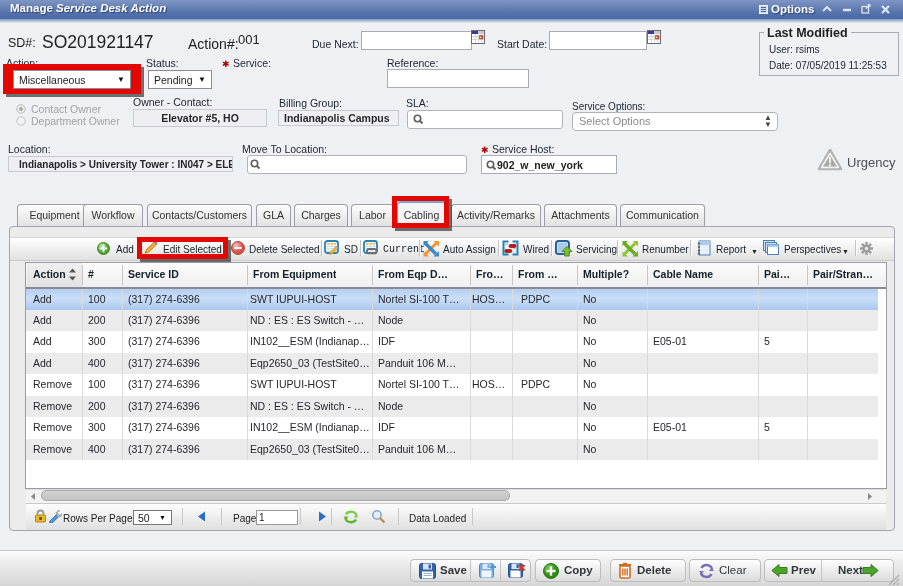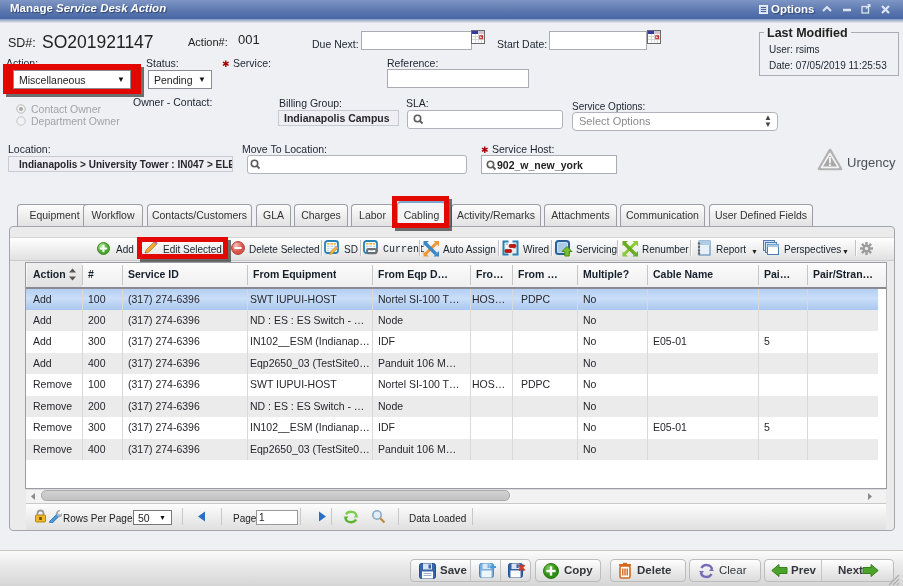--- a/index.html
+++ b/index.html
@@ -51,21 +51,21 @@
 <svg class="abs" style="left:861px;top:4px;" width="10" height="10">
       <rect x="1" y="2.5" width="6.5" height="6.5" fill="none" stroke="#dde5f2" stroke-width="1.3"></rect>
       <path d="M5 4.5 L9 0.5 M9 0.5 L6.5 0.5 M9 0.5 L9 3" stroke="#dde5f2" stroke-width="1.2" fill="none"></path>
     </svg>
 <svg class="abs" style="left:881px;top:5px;" width="9" height="9">
       <path d="M1 1 L8 8 M8 1 L1 8" stroke="#dde5f2" stroke-width="2.2"></path>
     </svg>
 
 <div class="abs" style="left:8px;top:36px;font-size:12.5px;color:#222;">SD#:</div>
 <div class="abs" style="left:42px;top:32px;font-size:17.5px;color:#222;">SO201921147</div>
-<div class="abs" style="left:188px;top:36px;font-size:11px;color:#222;">Action#:</div>
+<div class="abs" style="left:188px;top:36px;font-size:14px;color:#222;">Action#:</div>
 <div class="abs" style="left:238px;top:32px;font-size:13px;color:#222;">001</div>
 <div class="lbl" style="left:312px;top:38px;">Due Next:</div>
 <div class="inp" style="left:361px;top:31px;width:111px;height:19px;"></div>
 <svg class="abs" style="left:471px;top:30px;" width="14" height="14">
       <rect x="0.5" y="0.5" width="13" height="13" fill="#fff" stroke="#6a6a6a"></rect>
       <rect x="1" y="1" width="12" height="3" fill="#c9c9c9"></rect>
       <rect x="1" y="1" width="6" height="3" fill="#3a3a9a"></rect>
       <g stroke="#d8d8d8">
         <line x1="1" y1="6.5" x2="13" y2="6.5"></line>
         <line x1="1" y1="9.5" x2="13" y2="9.5"></line>
@@ -118,20 +118,21 @@
       <circle cx="5" cy="5" r="4.2" fill="#f2f2f2" stroke="#b9b9b9"></circle>
       <circle cx="5" cy="5" r="2" fill="#a9a9a9"></circle>
     </svg>
 <div class="lbl" style="left:31px;top:103px;color:#a3a3a6;">Contact Owner</div>
 <svg class="abs" style="left:16px;top:116px;" width="10" height="10">
       <circle cx="5" cy="5" r="4.2" fill="#f2f2f2" stroke="#c3c3c3"></circle>
     </svg>
 <div class="lbl" style="left:31px;top:115px;color:#a3a3a6;">Department Owner</div>
 
 <div class="blbl" style="left:133px;top:96px;">Owner - Contact:</div>
+<div class="gbox" style="left:133px;top:109px;width:134px;height:18px;line-height:16px;">Elevator #5, HO</div>
 <div class="blbl" style="left:279px;top:97px;">Billing Group:</div>
 <div class="gbox" style="left:278px;top:110px;width:121px;height:16px;line-height:14px;text-align:left;padding-left:5px;">Indianapolis Campus</div>
 <div class="blbl" style="left:406px;top:97px;">SLA:</div>
 <div class="rinp" style="left:407px;top:110px;width:156px;height:19px;"></div>
 <svg class="abs" style="left:413px;top:114px;" width="11" height="11">
       <circle cx="4.5" cy="4.5" r="3.2" fill="none" stroke="#5d5d5d" stroke-width="1.6"></circle>
       <line x1="7" y1="7" x2="9.5" y2="9.5" stroke="#5d5d5d" stroke-width="1.8"></line>
     </svg>
 <div class="blbl" style="left:572px;top:101px;font-size:10px;">Service Options:</div>
 <div class="rinp" style="left:572px;top:112px;width:206px;height:19px;border-radius:4px;"></div>
@@ -167,21 +168,20 @@
 <div class="tab" style="left:17px;width:75px;">Equipment</div>
 <div class="tab" style="left:83px;width:60px;">Workflow</div>
 <div class="tab" style="left:147px;width:105px;">Contacts/Customers</div>
 <div class="tab" style="left:256px;width:35px;">GLA</div>
 <div class="tab" style="left:294px;width:54px;">Charges</div>
 <div class="tab" style="left:351px;width:43px;">Labor</div>
 <div class="tab" style="left:397px;width:49px;top:201px;height:26px;background:#f4f4f6;border-top:2px solid #7da2ce;border-color:#7da2ce #9d9da4 #f4f4f6 #9d9da4;line-height:24px;">Cabling</div>
 <div class="tab" style="left:451px;width:90px;">Activity/Remarks</div>
 <div class="tab" style="left:544px;width:73px;">Attachments</div>
 <div class="tab" style="left:620px;width:85px;">Communication</div>
-<div class="tab" style="left:709px;width:104px;">User Defined Fields</div>
 
 <div class="abs" style="left:10px;top:237px;width:884px;height:24px;background:linear-gradient(#ffffff,#eeeeee 55%,#e1e1e1);border-top:1px solid #d6d6d6;border-bottom:1px solid #cacaca;box-sizing:border-box;"></div>
 
 <svg class="abs" style="left:97px;top:242px;" width="13" height="13">
       <defs>
         <radialGradient id="gadd" cx="35%" cy="30%">
           <stop offset="0%" stop-color="#b8e9a0"></stop>
           <stop offset="100%" stop-color="#4aa42c"></stop>
         </radialGradient>
       </defs>

